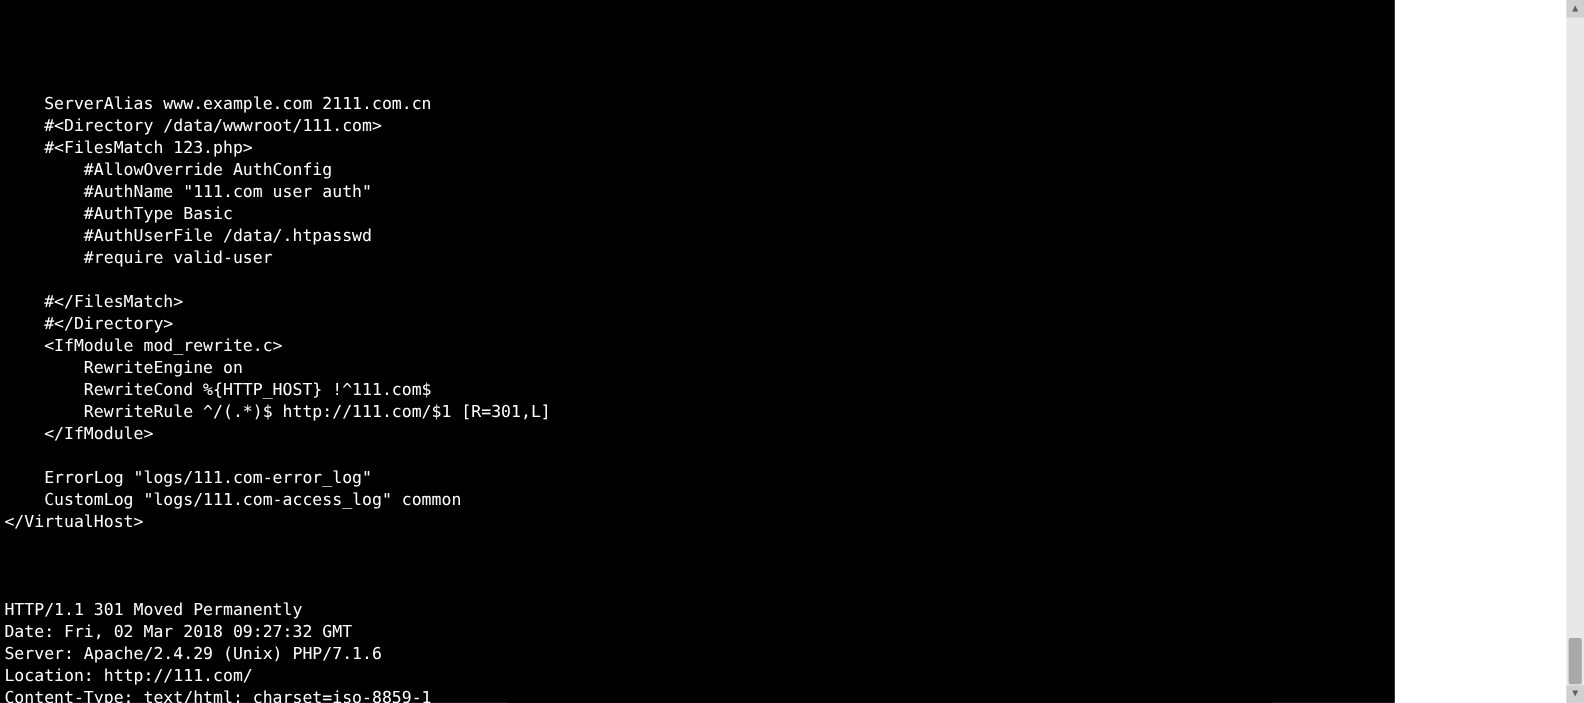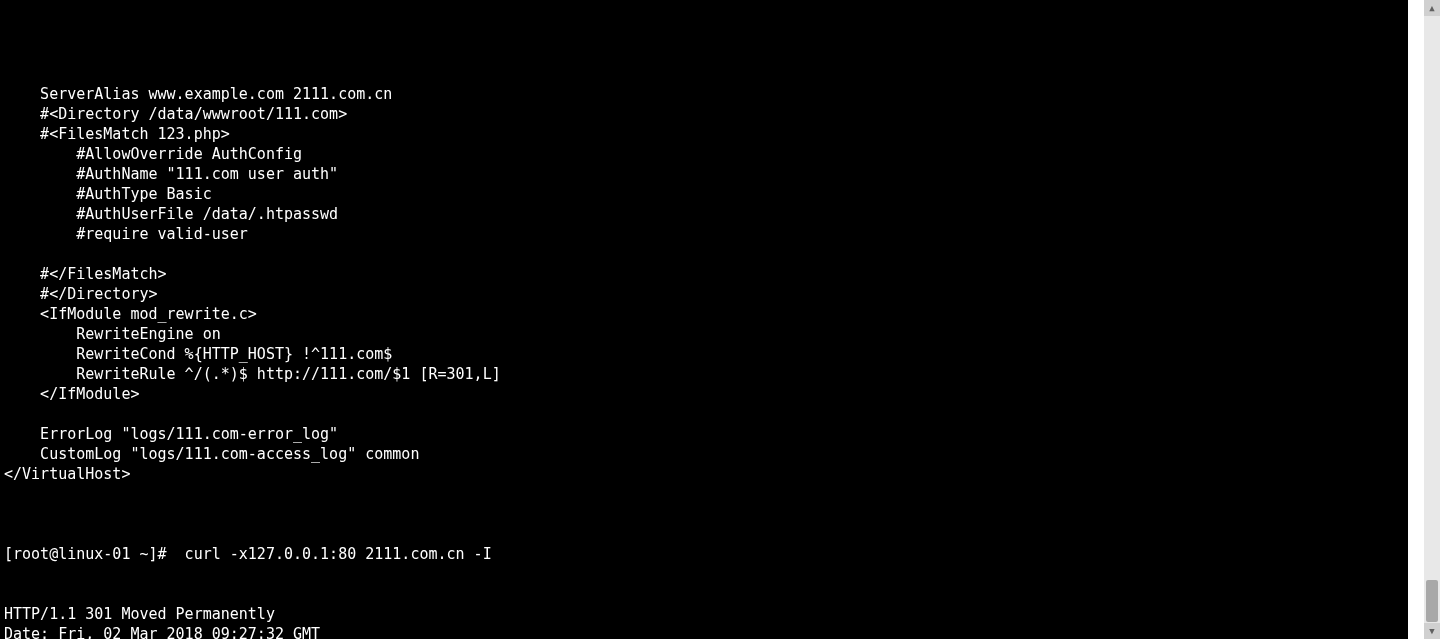--- a/index.html
+++ b/index.html
@@ -13,21 +13,21 @@
   }
   .terminal-wrap {
     position: relative;
     width: 1440px;
     height: 639px;
   }
   .terminal {
     position: absolute;
     left: 0;
     top: 0;
-    width: 1408px;   
+    width: 1268px;   
     height: 639px;
     background: #000000;
     color: #ffffff;
     font-size: 15px;
     line-height: 20px;
     white-space: pre;
     letter-spacing: 0px;
     padding: 0;
     box-sizing: border-box;
     overflow: hidden;
@@ -91,21 +91,20 @@
         RewriteEngine on
         RewriteCond %{HTTP_HOST} !^111.com$
         RewriteRule ^/(.*)$ http://111.com/$1 [R=301,L]
     &lt;/IfModule&gt;
 
     ErrorLog "logs/111.com-error_log"
     CustomLog "logs/111.com-access_log" common
 &lt;/VirtualHost&gt;
 
 </div>
-      <div>[root@linux-01 ~]#  curl -x127.0.0.1:80 2111.com.cn -I</div>
       <div>HTTP/1.1 301 Moved Permanently
 Date: Fri, 02 Mar 2018 09:27:32 GMT
 Server: Apache/2.4.29 (Unix) PHP/7.1.6
 Location: http://111.com/
 Content-Type: text/html; charset=iso-8859-1
 </div>
       
     </div>
   </div>
 

